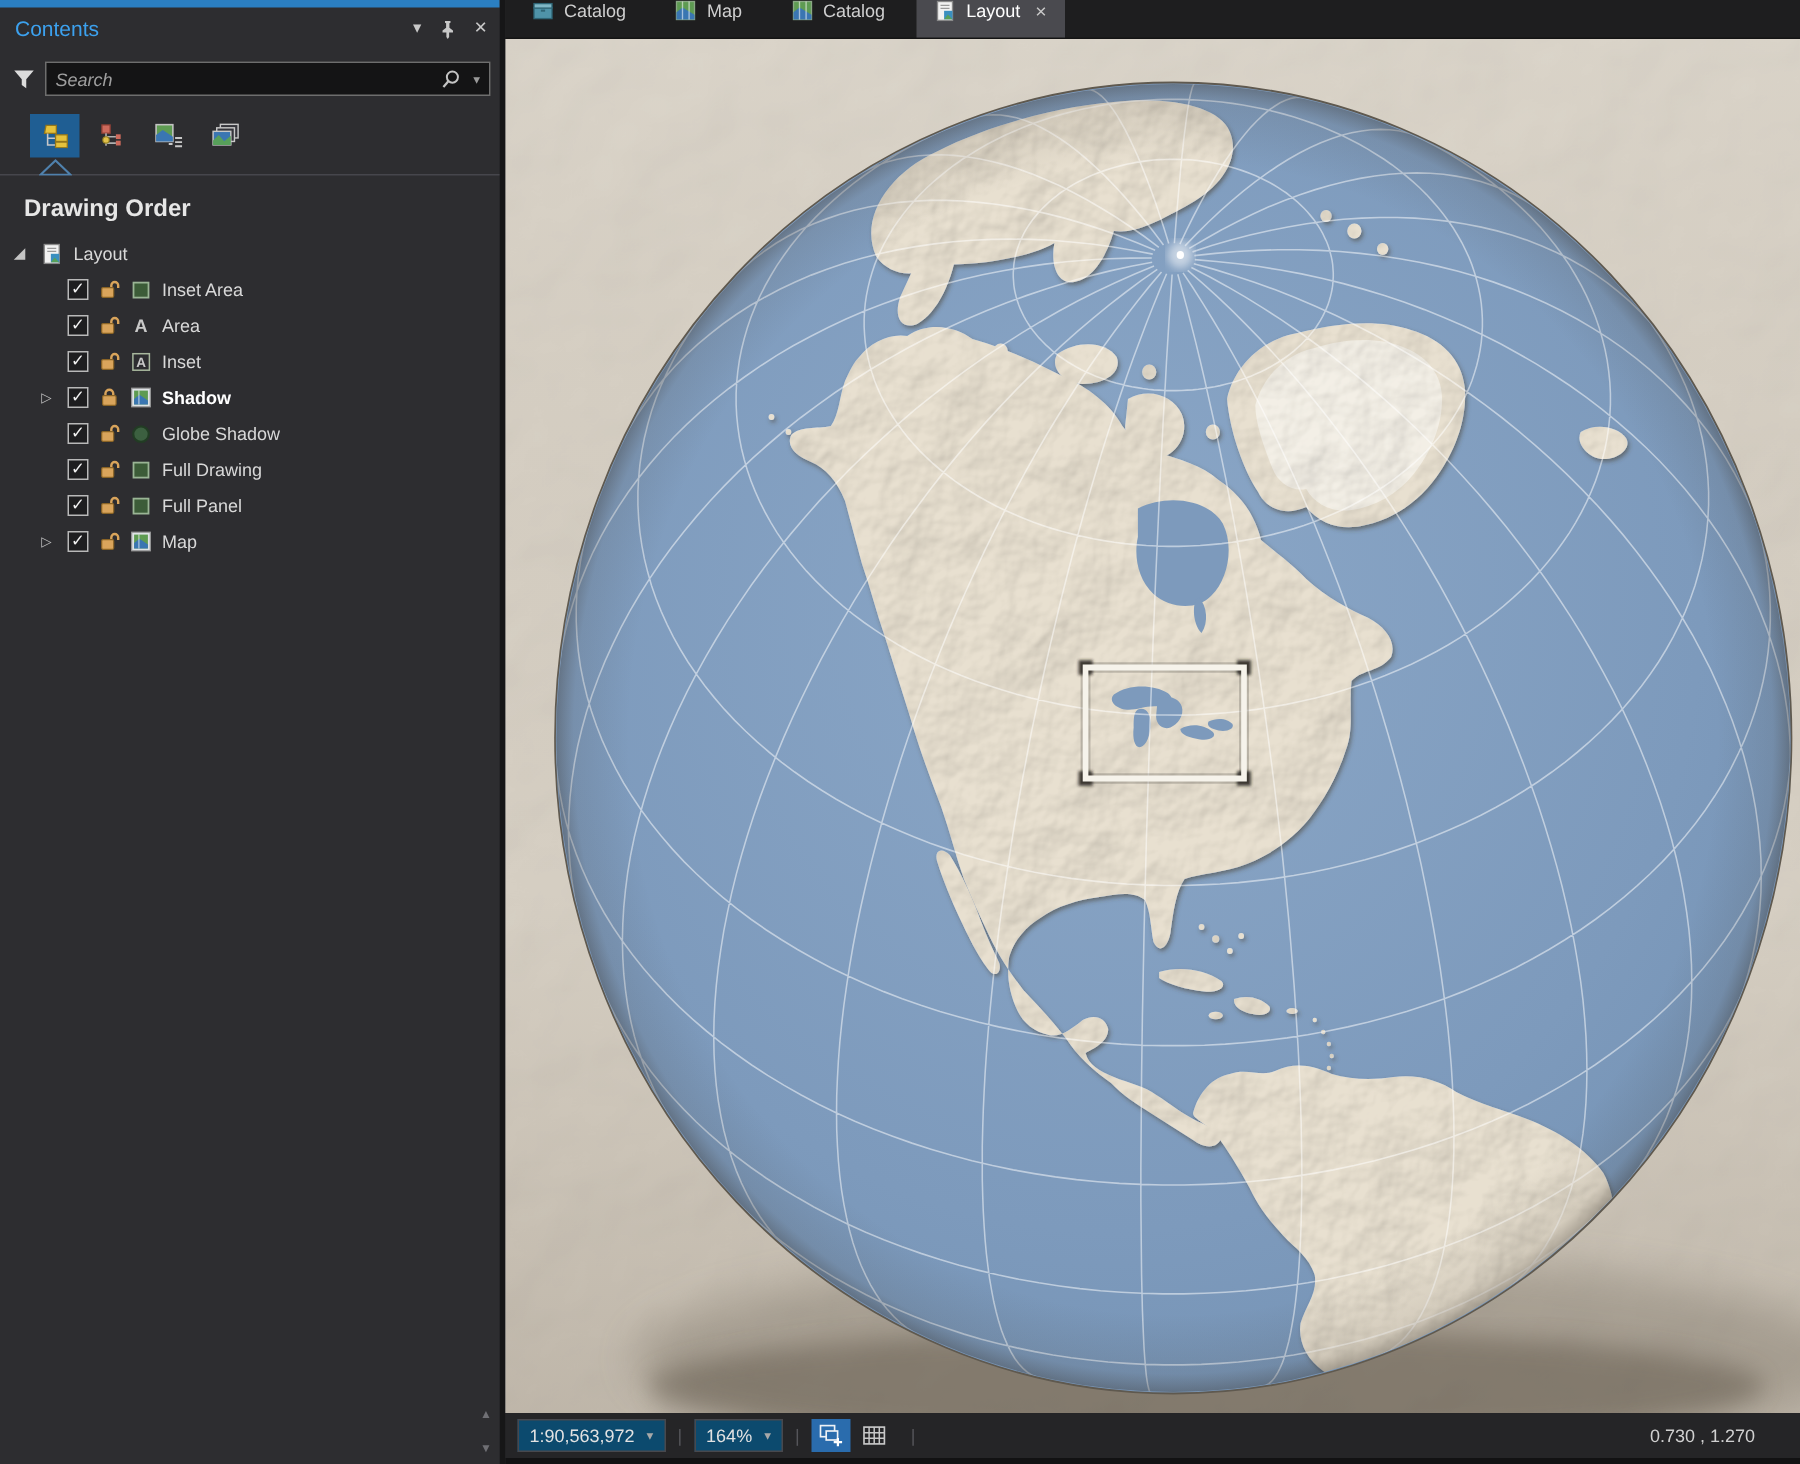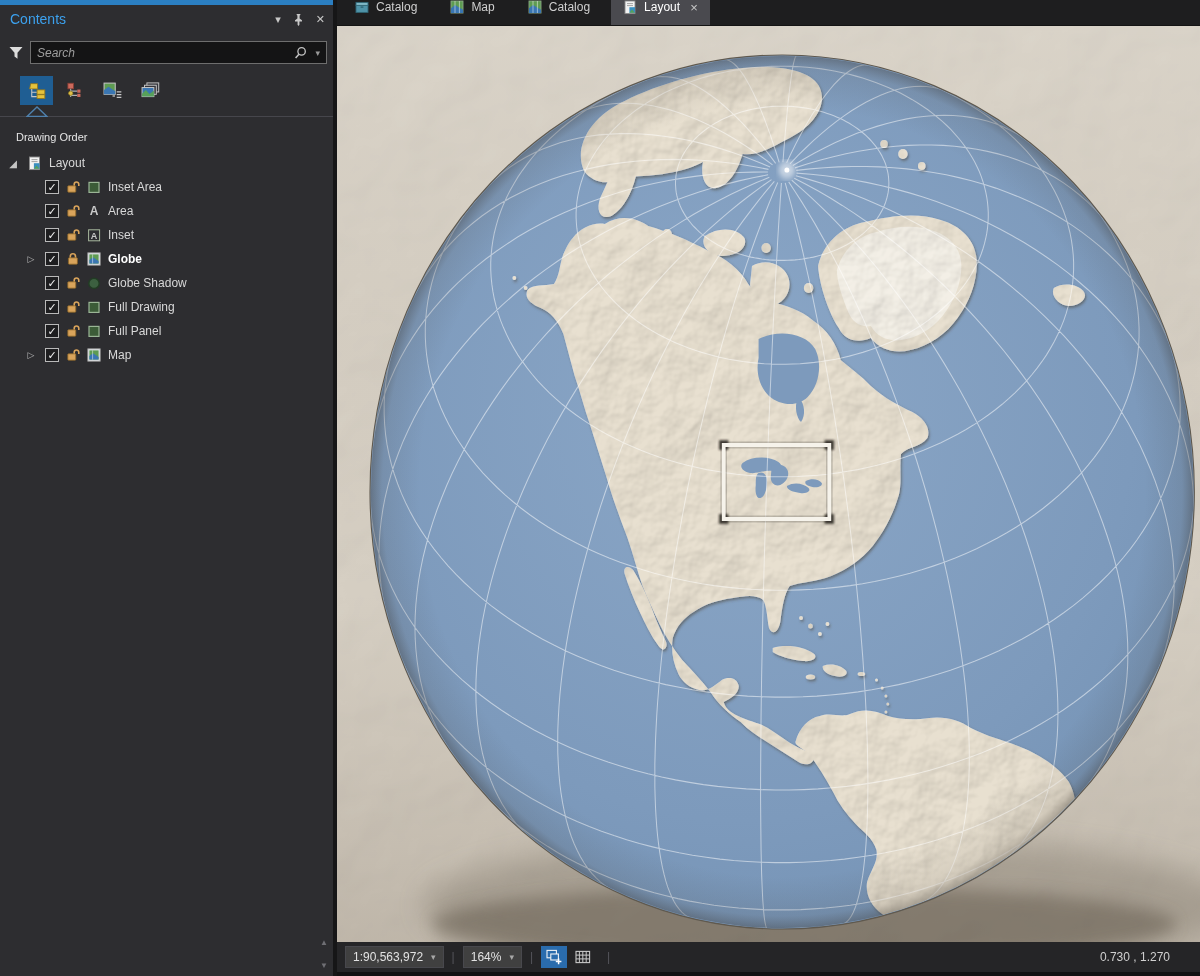--- a/index.html
+++ b/index.html
@@ -19,21 +19,21 @@
                 border:1px solid #6e6e6e; padding:0 6px; gap:7px; }
   .search-box input { flex:1; background:transparent; border:none; outline:none;
                 color:#d6d6d6; font-size:12px; font-family:"Liberation Sans",sans-serif; }
   .search-box input::placeholder { color:#9f9f9f; font-style:italic; }
   .search-caret { color:#9a9a9a; font-size:9px; }
   .panel-toolbar { display:flex; gap:5px; padding:6px 0 0 20px; }
   .tbtn { width:33px; height:29px; display:flex; align-items:center; justify-content:center; }
   .tbtn.active { background:#1f5e93; }
   .toolbar-rule { position:relative; height:12px; border-bottom:1px solid #46464c; margin:0 0 2px 0; }
   .toolbar-rule svg { position:absolute; left:26px; bottom:-1px; }
-  .drawing-order { color:#e6e6e6; font-size:11px; font-weight:400; padding:12px 0 8px 16px; }
+  .drawing-order { color:#e6e6e6; font-size:16px; font-weight:700; padding:12px 0 8px 16px; }
 
   .tree { font-size:12px; color:#d8d8d8; }
   .trow { display:flex; align-items:center; height:24px; gap:7px; }
   .trow.root { padding-left:6px; }
   .trow.child { margin-left:16px; padding-left:8px; }
   .trow.selected { background:#27597f; outline:1px dotted #7ab4e0; outline-offset:-1px; }
   .exp { width:14px; flex:none; color:#b9b9b9; font-size:9px; text-align:center; }
   .exp.big { font-size:10px; color:#c4c4c4; }
   .cb { width:14px; height:14px; flex:none; background:#1e1e20; border:1px solid #b9b9b9;
         display:flex; align-items:center; justify-content:center; }
@@ -56,21 +56,21 @@
   .tab { display:flex; align-items:flex-start; gap:7px; padding:0 12px; margin-right:9px;
          color:#cfcfcf; font-size:12px; cursor:default; }
   .tab.active { background:#4a4a4f; color:#ffffff; }
   .tab-close { color:#c8c8c8; font-size:13px; margin-left:3px; }
 
   .canvas { position:relative; flex:1; overflow:hidden; background:#d9d2c6; }
   .canvas svg.scene { display:block; width:100%; height:100%; }
 
   .status-bar { height:30px; background:#252527; display:flex; align-items:center;
                 padding-left:8px; color:#d0d0d0; font-size:12px; }
-  .combo { height:22px; background:#404040; border:1px solid #48484d; display:flex;
+  .combo { height:22px; background:#0c4a6e; border:1px solid #48484d; display:flex;
            align-items:center; gap:8px; padding:0 7px; color:#e2e2e2; }
   .combo .caret { color:#a8a8a8; font-size:9px; }
   .sep { color:#55555a; margin:0 8px; }
   .sbtn { width:26px; height:22px; display:flex; align-items:center; justify-content:center; margin-right:3px; }
   .sbtn.blue { background:#2a6cad; }
   .coords { margin-left:auto; padding-right:30px; color:#d0d0d0; }
   .bottom-strip { height:4px; background:#121213; }
 </style>
 </head>
 <body>
@@ -283,21 +283,21 @@
         <span class="exp">▷</span>
         <span class="cb">
             <i>✓</i>
           </span>
         <svg class="i14" viewBox="0 0 14 14">
             <use href="#lockclosed"></use>
           </svg>
         <svg class="i14" viewBox="0 0 14 14">
             <use href="#mapframe"></use>
           </svg>
-        <span class="lbl bold">Globe</span>
+        <span class="lbl bold">Shadow</span>
       </div>
 
       <div class="trow child">
         <span class="exp"></span>
         <span class="cb">
             <i>✓</i>
           </span>
         <svg class="i14" viewBox="0 0 14 14">
             <use href="#lockopen"></use>
           </svg>

